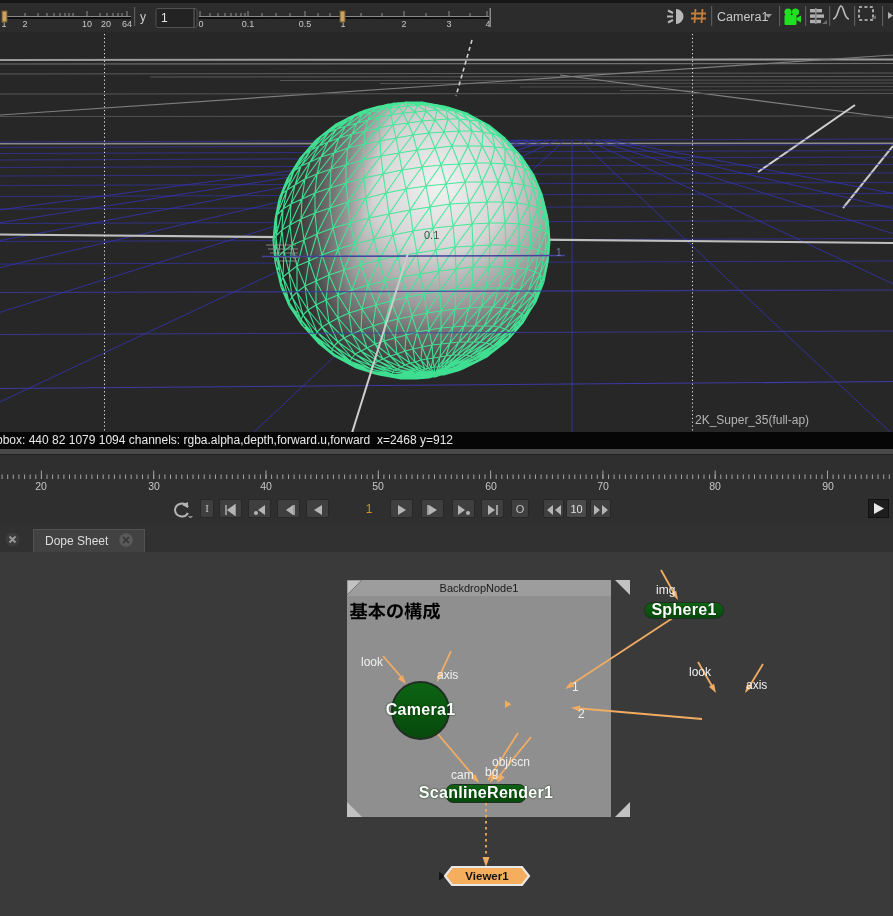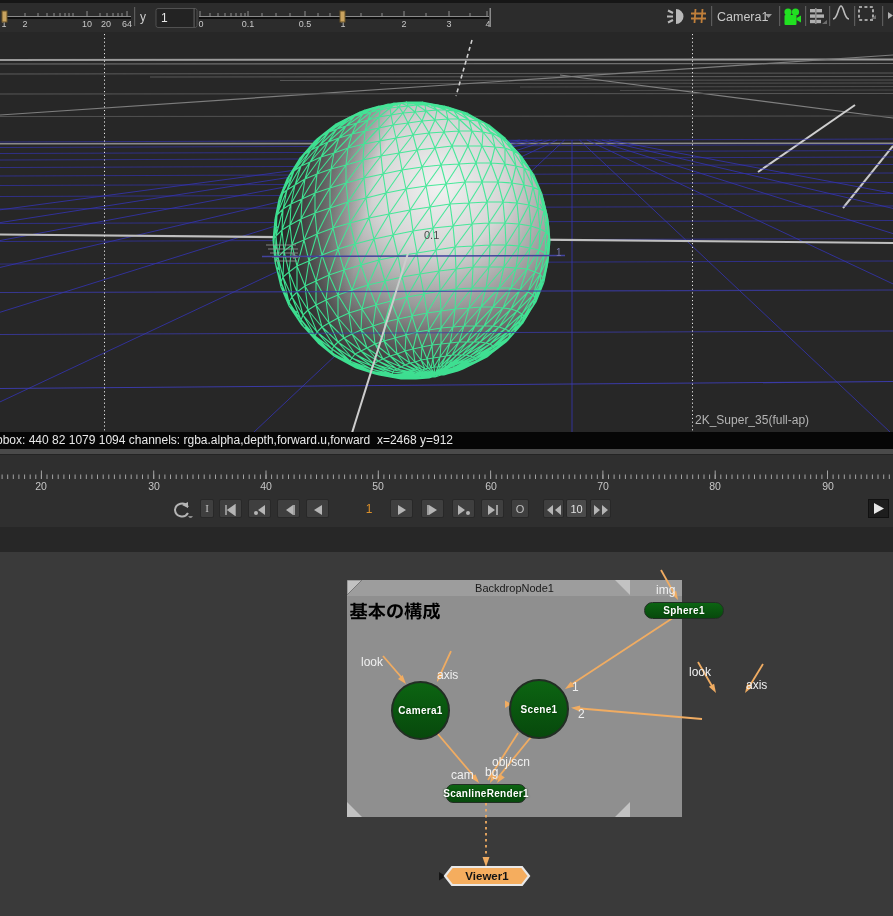--- a/index.html
+++ b/index.html
@@ -5,21 +5,21 @@
 body{width:893px;height:916px;overflow:hidden;background:#272727;font-family:"Liberation Sans",sans-serif}
 #root{position:relative;width:893px;height:916px}
 .abs{position:absolute}
 #toolbar{left:0;top:0;width:893px;height:32px;background:#2c2c2c;border-top:3px solid #161616}
 #vp{left:0;top:32px}
 #infobar{left:0;top:432px;width:893px;height:17px;background:#060606;color:#e8e8e8;font-size:12px;line-height:17px;white-space:nowrap}
 #timeline{left:0;top:449px;width:893px;height:78px;background:#2f2f2f}
 #tabbar{left:0;top:527px;width:893px;height:25px;background:#313131}
 #nodegraph{left:0;top:552px;width:893px;height:364px;background:#3a3a3a;overflow:hidden}
 .btn{position:absolute;height:19px;top:50px;background:#3f3f3f;border:1px solid #282828;border-radius:2px;color:#c0c0c0;text-align:center}
-.node{position:absolute;border-radius:50%;background:linear-gradient(#0c6412,#07490c);border:2px solid #222e24;color:#fff;font-size:10px;font-weight:bold;display:flex;align-items:center;justify-content:center;text-shadow:0 0 2px #003300;letter-spacing:0.3px}
+.node{position:absolute;border-radius:50%;background:linear-gradient(#0c6412,#07490c);border:2px solid #222e24;color:#fff;font-size:16px;font-weight:bold;display:flex;align-items:center;justify-content:center;text-shadow:0 0 2px #003300;letter-spacing:0.3px}
 </style></head>
 <body>
 <div id="root">
 
 <div class="abs" id="toolbar">
 <svg class="abs" style="left:0;top:-3px" width="893" height="32" viewBox="0 0 893 32">
 
   <g stroke="#9a9a9a" stroke-width="1">
     <path d="M2 17.5H131" stroke="#0f0f0f" stroke-width="3"></path>
     <path d="M2 16.5H131" stroke="#8a8a8a"></path>
@@ -242,24 +242,35 @@
         </svg></div>
 <div class="btn" style="left:566px;width:21px;background:#4a4a4a;color:#e0e0e0;font-size:11px;line-height:18px">10</div>
 <div class="btn" style="left:590px;width:21px"><svg width="16" height="10" style="margin-top:5px">
           <path d="M1 0l6 5l-6 5zM9 0l6 5l-6 5z" fill="#b5b5b5"></path>
         </svg></div>
 <div class="abs" style="left:868px;top:50px;width:21px;height:19px;background:#1e1e1e;border:1px solid #111"><svg width="12" height="11" style="margin:3px 0 0 4px">
           <path d="M1 0l10 5.5L1 11z" fill="#e8e8e8"></path>
         </svg></div>
 </div>
 
+<div class="abs" id="tabbar">
+  <svg class="abs" style="left:5px;top:5px" width="15" height="15">
+        <circle cx="7.5" cy="7.5" r="7" fill="#3c3c3c"></circle>
+        <path d="M4.5 4.5l6 6M10.5 4.5l-6 6" stroke="#9a9a9a" stroke-width="1.8"></path>
+      </svg>
+  <div class="abs" style="left:33px;top:2px;width:112px;height:23px;background:#424242;border:1px solid #525252;border-bottom:none;color:#dcdcdc;font-size:12px;line-height:22px;padding-left:11px">Dope Sheet</div>
+  <svg class="abs" style="left:119px;top:6px" width="14" height="14">
+        <circle cx="7" cy="7" r="6.8" fill="#5a5a5a"></circle>
+        <path d="M4 4l6 6M10 4l-6 6" stroke="#3a3a3a" stroke-width="1.8"></path>
+      </svg>
+</div>
 
 <div class="abs" id="nodegraph">
 
-  <div class="abs" style="left:347px;top:27.5px;width:335px;height:237px;background:#8f8f8f">
+  <div class="abs" style="left:347px;top:27.5px;width:264px;height:237px;background:#8f8f8f">
     <div style="height:16px;background:#9d9d9d;color:#1a1a1a;font-size:11px;text-align:center;line-height:16px">BackdropNode1</div>
   </div>
   <svg class="abs" style="left:347px;top:27.5px" width="283" height="237">
     <path d="M0 0h15L0 15z" fill="#c2c2c2"></path>
         <path d="M0 0h15L0 15z" fill="none" stroke="#777"></path>
     <path d="M283 0h-15L283 15z" fill="#c2c2c2"></path>
     <path d="M0 237h15L0 222z" fill="#c2c2c2"></path>
     <path d="M283 237h-15L283 222z" fill="#c2c2c2"></path>
     <g transform="translate(2.5,38) scale(0.0182,-0.0182)" fill="#000000">
           <g transform="translate(0,0)">
@@ -317,21 +328,20 @@
       <text x="437" y="679">axis</text>
       <text x="689" y="676">look</text>
       <text x="746" y="689">axis</text>
       <text x="451" y="779">cam</text>
       <text x="485" y="776">bg</text>
       <text x="492" y="766">obj/scn</text>
     </g>
   </svg>
 
   <div class="node" style="left:391px;top:128.5px;width:59px;height:59px">Camera1</div>
-  <div class="node" style="left:509px;top:127px;width:60px;height:60px">Scene1</div>
   <div class="node" style="left:644px;top:49.5px;width:80px;height:17px;border-radius:9px;border-width:1.5px">Sphere1</div>
   <div class="node" style="left:446px;top:231.5px;width:80px;height:19px;border-radius:7px;border-width:1.5px;overflow:visible;white-space:nowrap">ScanlineRender1</div>
   <svg class="abs" style="left:442px;top:313px" width="90" height="22" viewBox="0 0 90 22">
     <path d="M3 11L10 2h70l7 9l-7 9H10z" fill="#f5ad5e" stroke="#e8e8e8" stroke-width="2.2"></path>
     <text x="45" y="14.5" fill="#141414" font-size="11.5" font-weight="bold" text-anchor="middle">Viewer1</text>
   </svg>
 </div>
 
 </div>
 </body></html>

